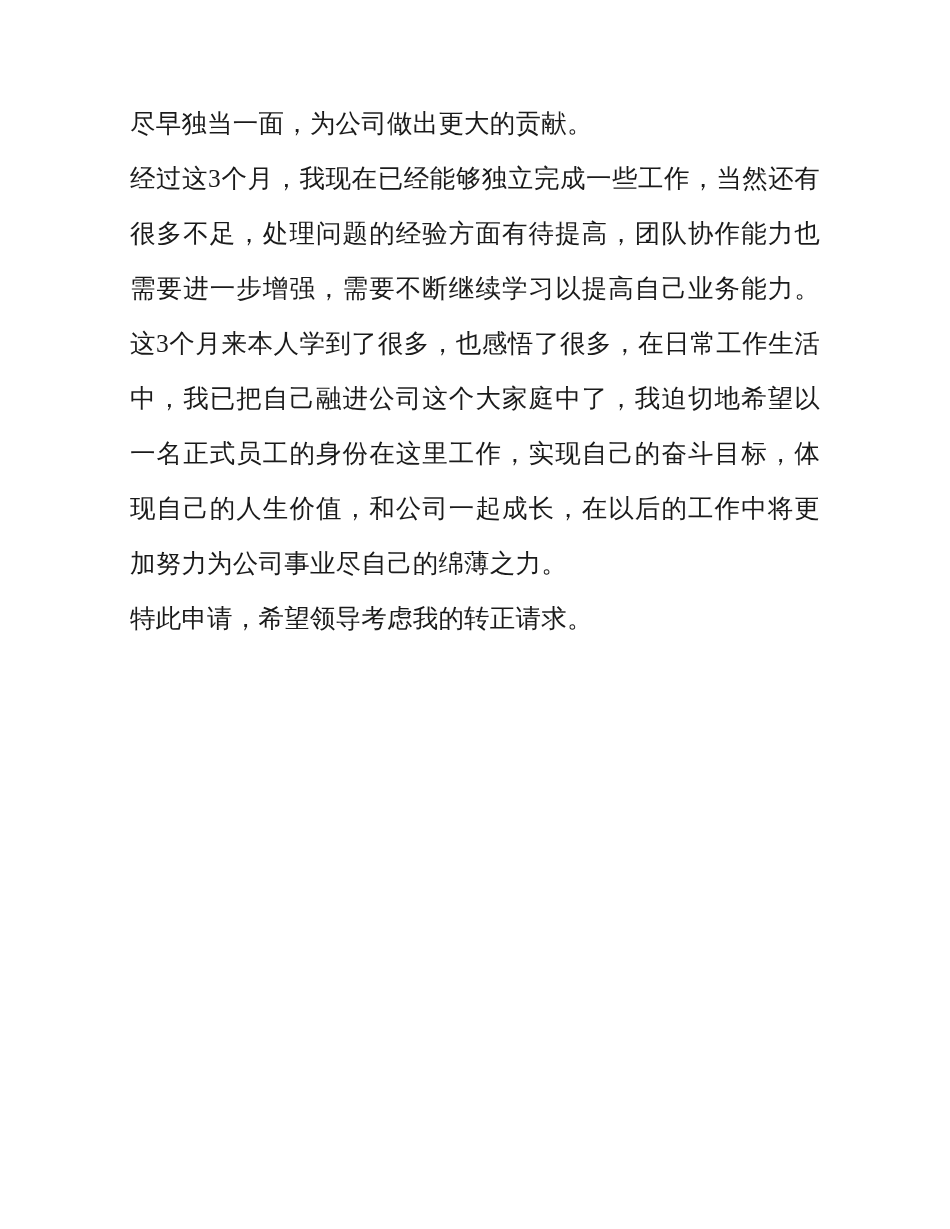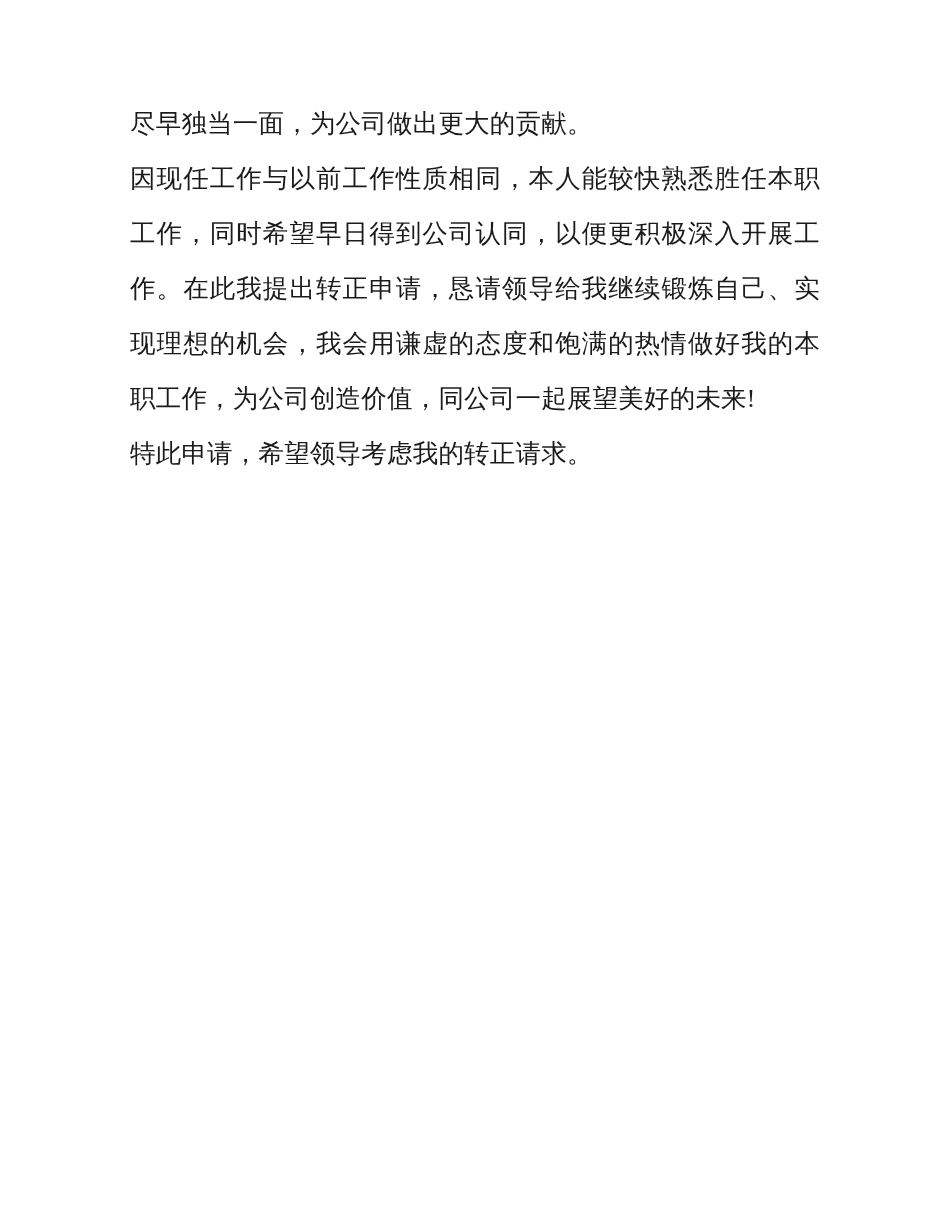--- a/index.html
+++ b/index.html
@@ -32,16 +32,16 @@
     letter-spacing: 0.2px;
     word-break: break-all;
   }
 </style>
 </head>
 <body>
 
 <div class="page">
   <div class="doc-body">
     <p class="para">尽早独当一面，为公司做出更大的贡献。</p>
-    <p class="para">因现任工作与以前工作性质相同，本人能较快熟悉胜任本职工作，同时希望早日得到公司认同，以便更积极深入开展工作。在此我提出转正申请，恳请领导给我继续锻炼自己、实现理想的机会，我会用谦虚的态度和饱满的热情做好我的本职工作，为公司创造价值，同公司一起展望美好的未来!</p>
+    <p class="para">经过这3个月，我现在已经能够独立完成一些工作，当然还有很多不足，处理问题的经验方面有待提高，团队协作能力也需要进一步增强，需要不断继续学习以提高自己业务能力。这3个月来本人学到了很多，也感悟了很多，在日常工作生活中，我已把自己融进公司这个大家庭中了，我迫切地希望以一名正式员工的身份在这里工作，实现自己的奋斗目标，体现自己的人生价值，和公司一起成长，在以后的工作中将更加努力为公司事业尽自己的绵薄之力。</p>
     <p class="para">特此申请，希望领导考虑我的转正请求。</p>
   </div>
 </div>
 
 </body></html>

